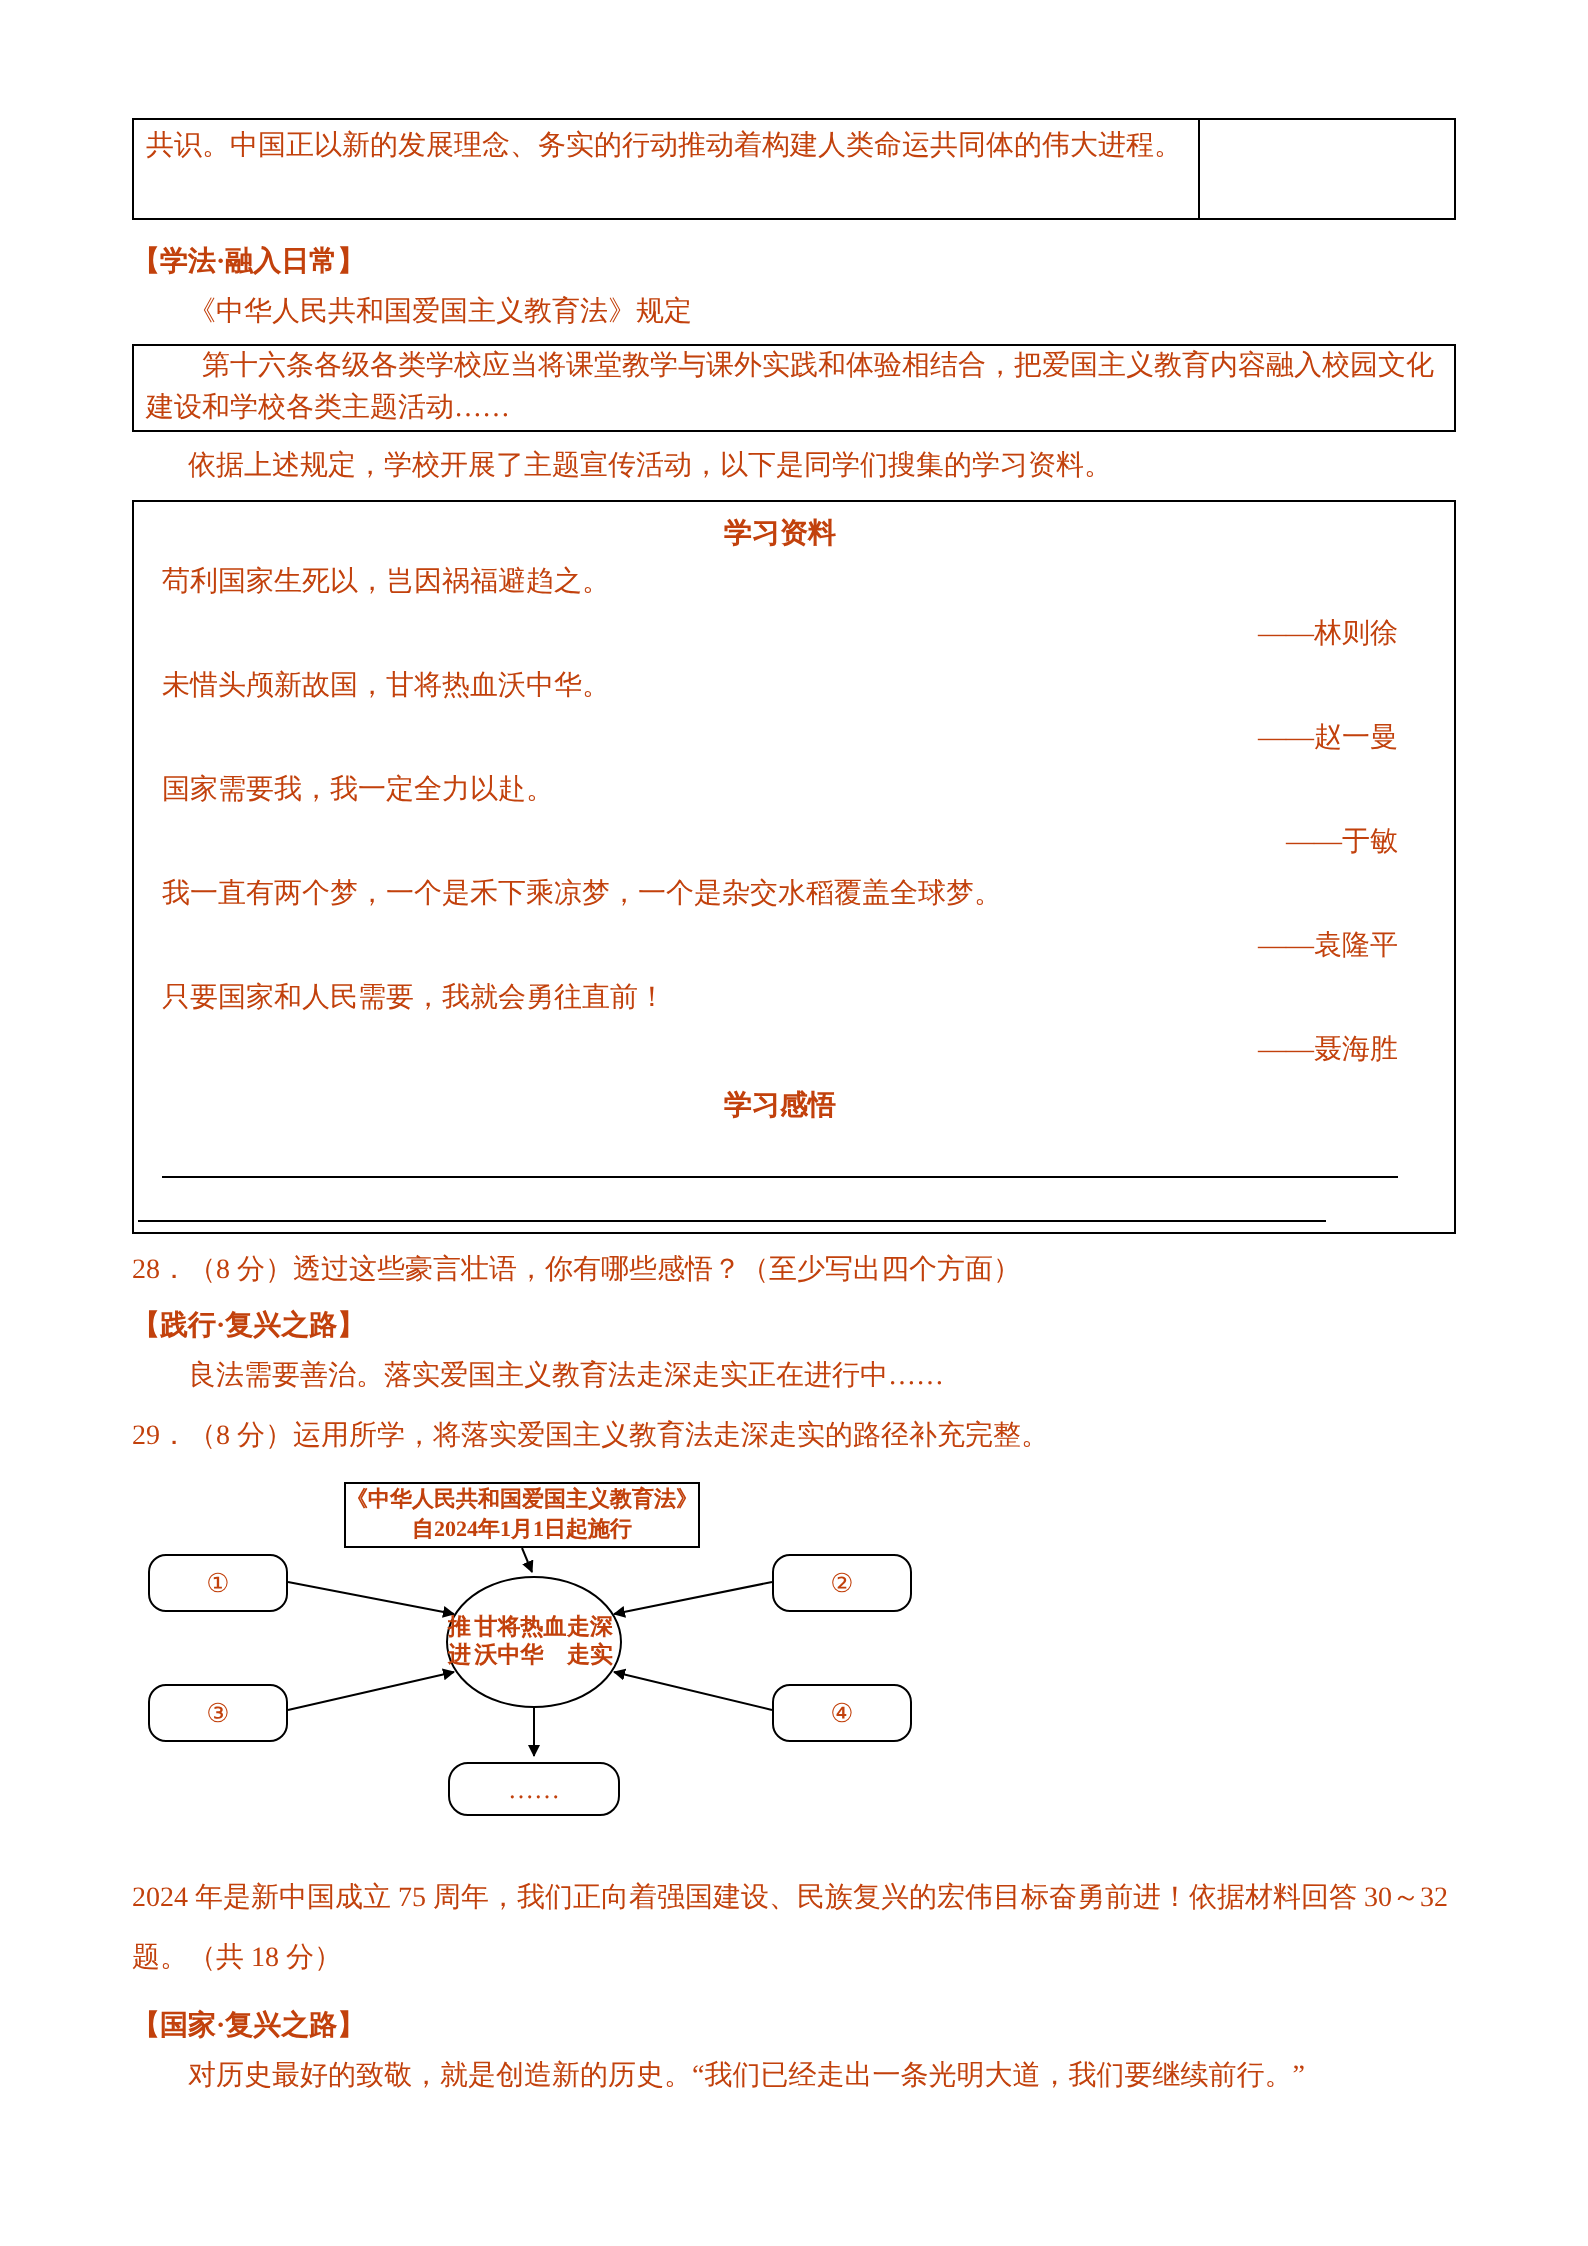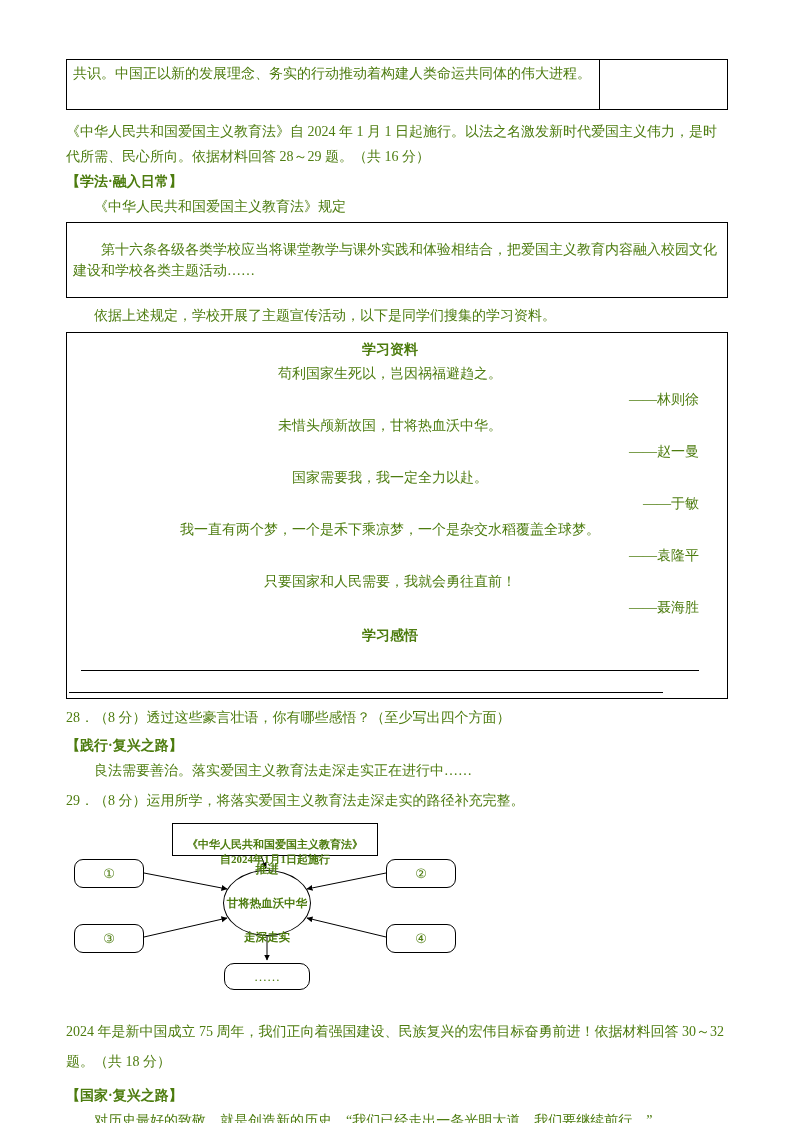--- a/index.html
+++ b/index.html
@@ -5,21 +5,21 @@
   html, body {
     margin: 0;
     padding: 0;
     background: #ffffff;
   }
   .page {
     width: 794px;
     height: 1123px;
     margin: 0 auto;
     background: #ffffff;
-    color: #4d7c0f;
+    color: #c2410c;
     font-family: "Liberation Serif", "DejaVu Serif", serif;
     font-size: 14px;
     box-sizing: border-box;
     padding: 59px 66px 30px 66px;
     position: relative;
     overflow: hidden;
   }
   p { margin: 0; }
 
   
@@ -38,37 +38,37 @@
     box-sizing: border-box;
   }
   .top-box-right { flex: 1; }
 
   .para { line-height: 25px; }
   .indent { text-indent: 2em; }
   .bold { font-weight: bold; }
 
   .law-box {
     border: 1px solid #000;
-    padding: 16px 6px;
+    padding: 0 6px;
     line-height: 21px;
     text-indent: 2em;
     margin: 3px 0 5px 0;
   }
 
   .study-box {
     border: 1px solid #000;
     padding: 5px 28px 3px 14px;
     margin: 4px 0 6px 0;
   }
   .sb-title {
     text-align: center;
     font-weight: bold;
     line-height: 23px;
   }
-  .q-text { line-height: 26px; text-align: center; }
+  .q-text { line-height: 26px; }
   .q-author { line-height: 26px; text-align: right; }
   .sb-reflect {
     text-align: center;
     font-weight: bold;
     line-height: 25px;
     margin-top: 2px;
   }
   .answer-line {
     height: 22px;
     border-bottom: 1px solid #000;
@@ -87,45 +87,44 @@
   .diagram {
     position: relative;
     width: 662px;
     height: 178px;
     margin: 10px 0 16px 0;
   }
   .diagram svg { position: absolute; left: 0; top: 0; }
   .d-topbox {
     position: absolute;
     left: 106px; top: 0;
-    width: 206px; height: 33px;
+    width: 178px; height: 33px;
     border: 1px solid #000;
     box-sizing: border-box;
     font-size: 11px;
     font-weight: bold;
     text-align: center;
     line-height: 15px;
-    padding-top: 13px;
+    padding-top: 1px;
   }
   .d-oval {
     position: absolute;
     left: 157px; top: 47px;
     width: 88px; height: 66px;
     border: 1px solid #000;
     border-radius: 50%;
     box-sizing: border-box;
     display: flex;
-    flex-direction: column;
+    flex-direction: row;
     align-items: center;
     justify-content: center;
     font-size: 11.5px;
     font-weight: bold;
     line-height: 14px;
     background: #fff;
-    gap: 20px;
   }
   .d-node {
     position: absolute;
     width: 70px; height: 29px;
     border: 1px solid #000;
     border-radius: 9px;
     box-sizing: border-box;
     display: flex;
     align-items: center;
     justify-content: center;
@@ -155,21 +154,20 @@
 </head>
 <body>
 
 <div class="page">
 
   <div class="top-box">
     <div class="top-box-left">共识。中国正以新的发展理念、务实的行动推动着构建人类命运共同体的伟大进程。</div>
     <div class="top-box-right"></div>
   </div>
 
-  <p class="para">《中华人民共和国爱国主义教育法》自 2024 年 1 月 1 日起施行。以法之名激发新时代爱国主义伟力，是时代所需、民心所向。依据材料回答 28～29 题。（共 16 分）</p>
 
   <p class="para bold">【学法·融入日常】</p>
   <p class="para indent">《中华人民共和国爱国主义教育法》规定</p>
 
   <div class="law-box">第十六条各级各类学校应当将课堂教学与课外实践和体验相结合，把爱国主义教育内容融入校园文化建设和学校各类主题活动……</div>
 
   <p class="para indent">依据上述规定，学校开展了主题宣传活动，以下是同学们搜集的学习资料。</p>
 
   <div class="study-box">
     <p class="sb-title">学习资料</p>

